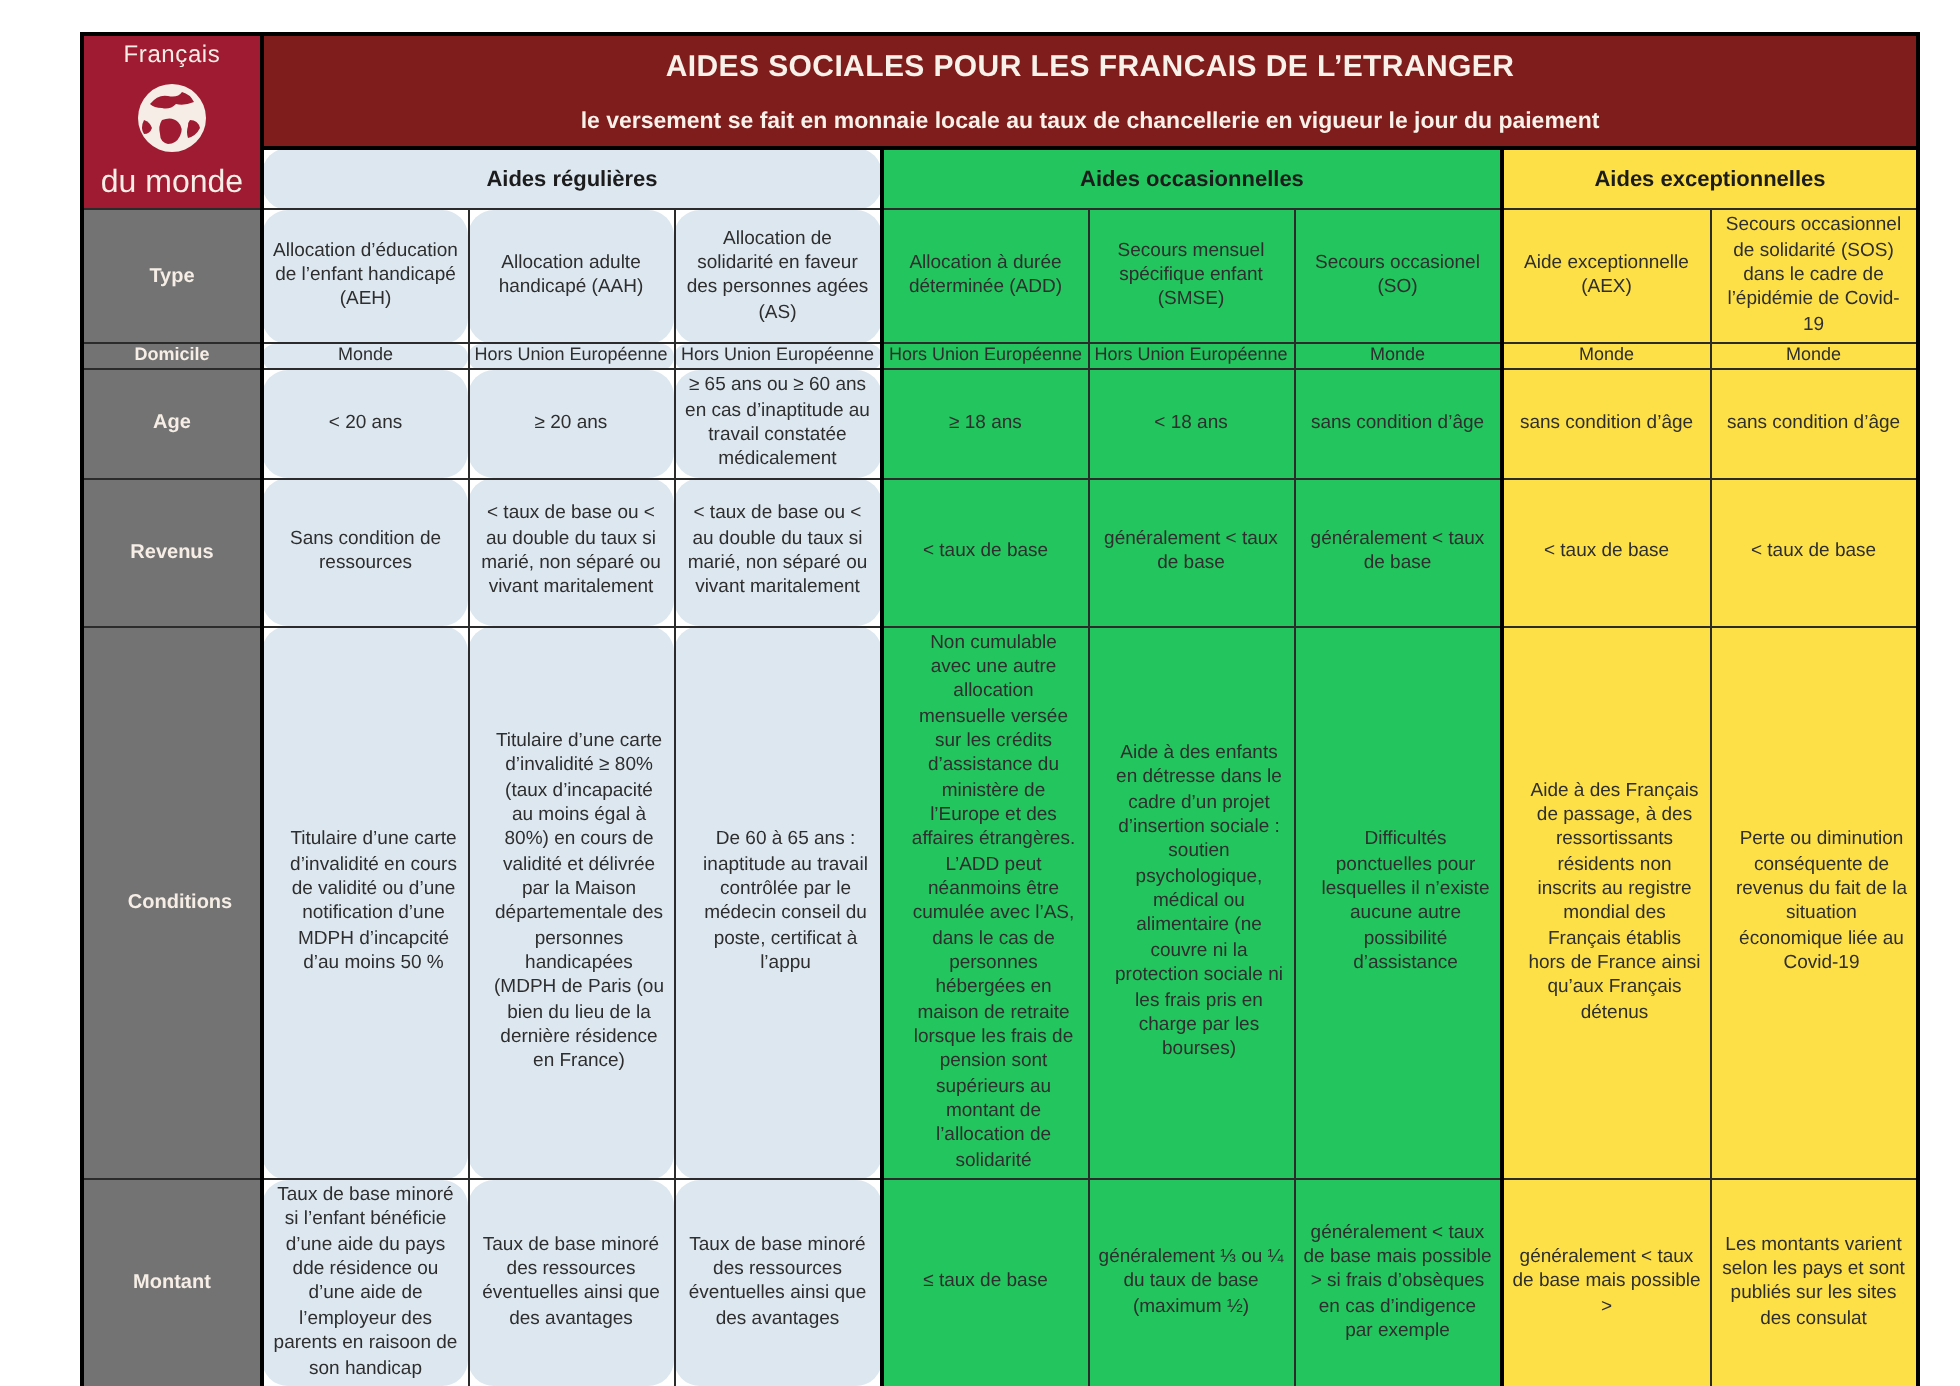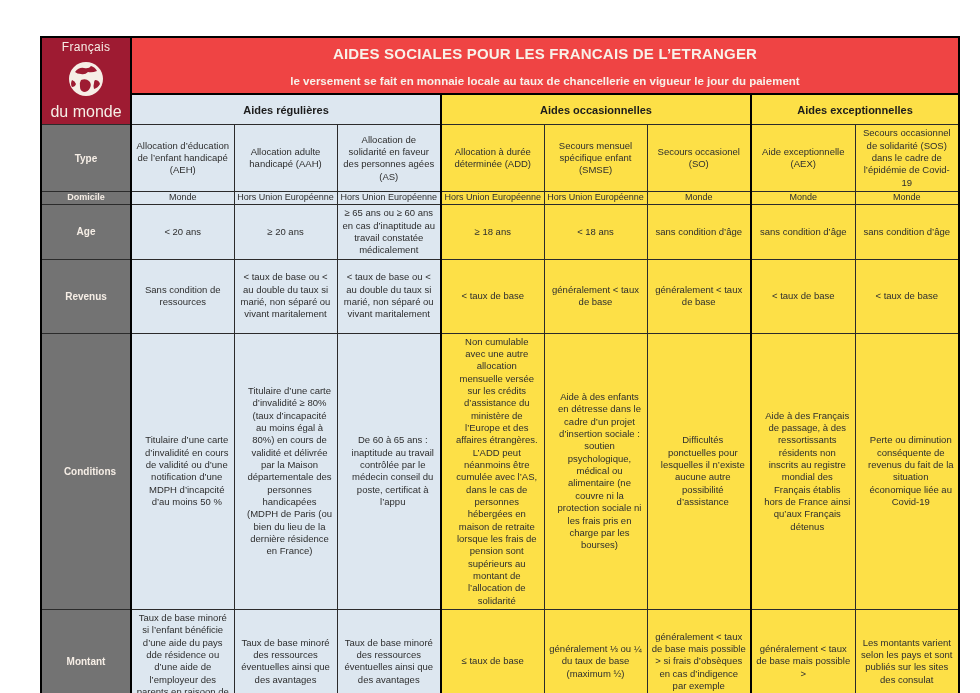--- a/index.html
+++ b/index.html
@@ -2,51 +2,51 @@
 <html lang="fr"><head>
 <meta charset="utf-8">
 <style>
   html,body{margin:0;padding:0;background:#ffffff;}
   body{
     width:980px;height:693px;position:relative;overflow:hidden;
     font-family:"Liberation Sans", sans-serif;color:#333;
     -webkit-font-smoothing:antialiased;
   }
   .sheet{
-    position:absolute;left:40px;top:36px;width:773px;height:637px;
+    position:absolute;left:40px;top:16px;width:773px;height:637px;
   }
   table{
     border-collapse:collapse;table-layout:fixed;width:918px;height:637px;
     font-size:9.5px;line-height:1.3;
   }
   td{
     border:1px solid #2b2b2b;vertical-align:middle;text-align:center;
     padding:2px 4px;word-wrap:break-word;
   }
   
   table{border:2px solid #000;}
   
   .logo-cell{
     background:#9E1B32;color:#F6EEE6;border-right:2px solid #000;
     padding:2px 0;
   }
   .logo-top{font-size:12px;letter-spacing:.3px;}
   .logo-bottom{font-size:16px;}
   .globe{display:block;margin:2px auto;}
   .title-cell{
-    background:#ef4444;color:#F8F1E9;padding:6px 10px 5px;
+    background:#7f1d1d;color:#F8F1E9;padding:6px 10px 5px;
     border-bottom:2px solid #000;
   }
   .doc-title{font-size:15px;font-weight:bold;letter-spacing:.2px;margin-bottom:10px;}
   .doc-subtitle{font-size:11.5px;font-weight:bold;}
   
   .group-row td{font-weight:bold;font-size:11px;color:#1c1c1c;height:25px;}
   
-  .reg{background:#DDE7F0;}
-  .occ{background:#fde047;}
+  .reg{background:#DDE7F0;border-radius:13px;}
+  .occ{background:#22c55e;}
   .exc{background:#fde047;}
   .gsep-r{border-right:2.5px solid #000;}
   
   .row-label{
     background:#737373;color:#F6EEE6;font-weight:bold;font-size:10px;
     border-right:2px solid #000;
   }
   
   .r-type td{height:41px;}
   .r-dom td{height:12px;font-size:9px;padding:0 2px;}

